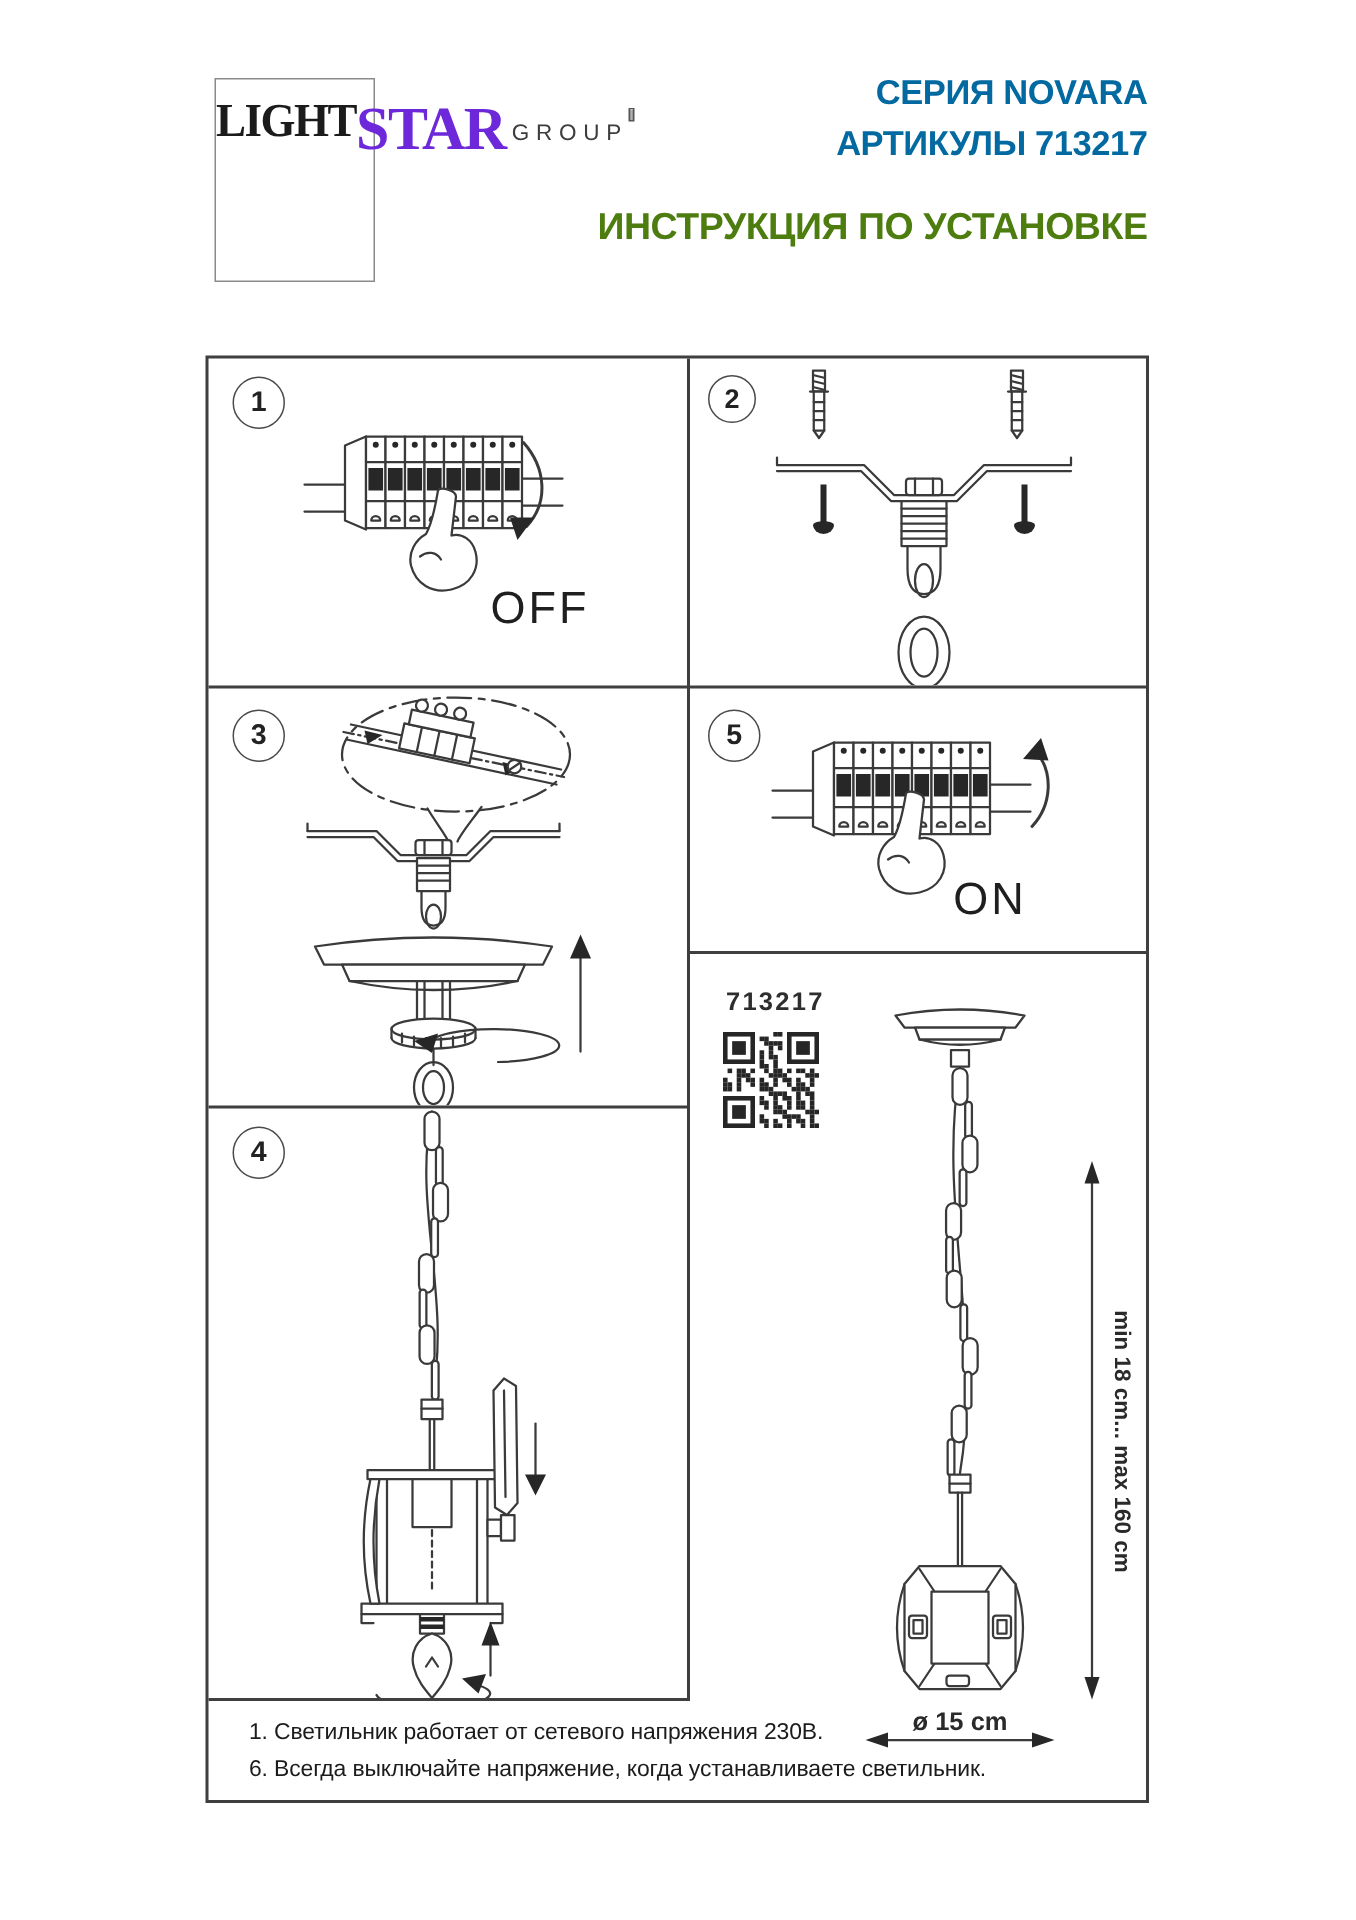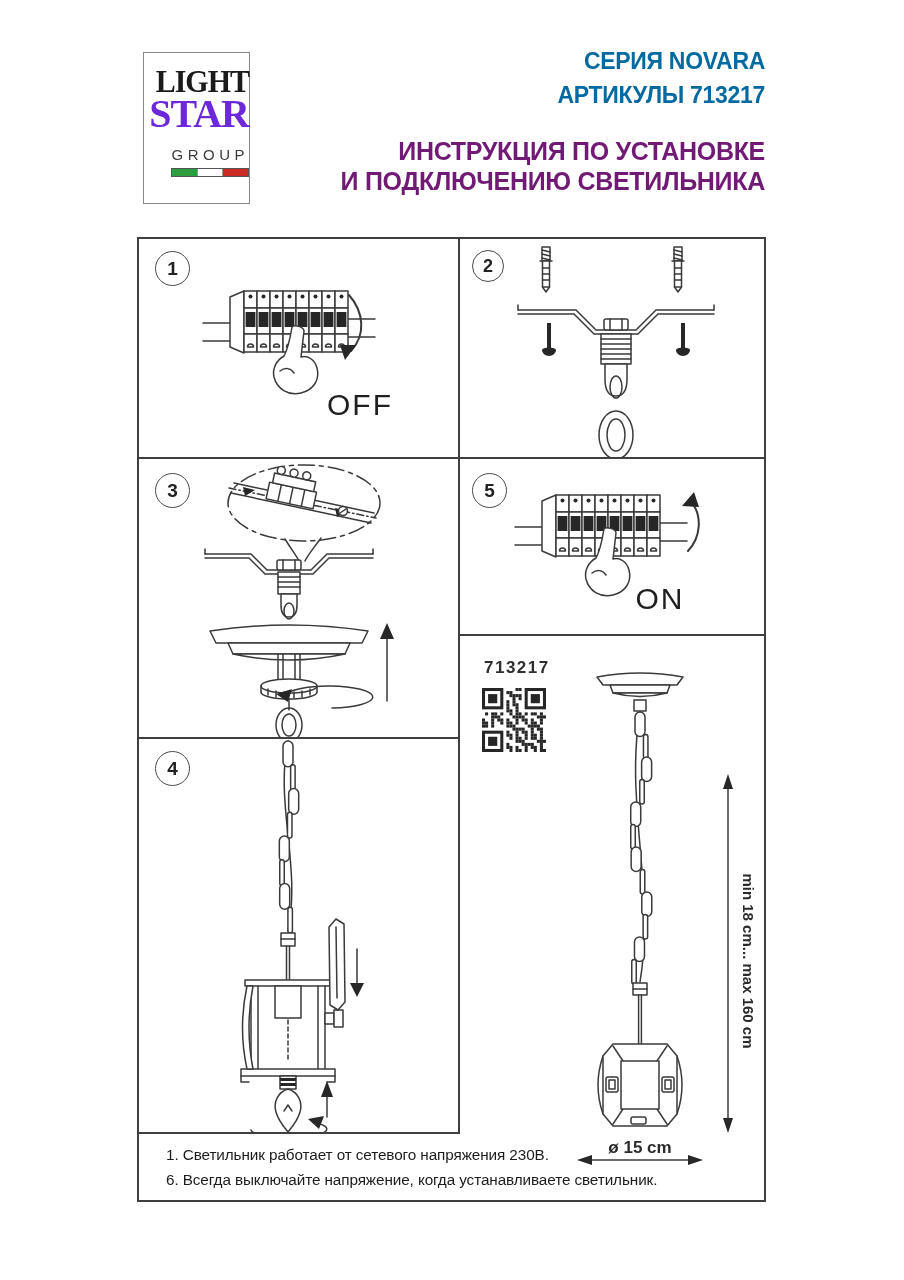--- a/index.html
+++ b/index.html
@@ -1,36 +1,36 @@
 <!DOCTYPE html>
 <html><head>
 <meta charset="utf-8">
 <style>
   html,body{margin:0;padding:0}
   body{width:904px;height:1280px;position:relative;background:#ffffff;
        font-family:"Liberation Sans",sans-serif;color:#222;overflow:hidden}
 
   
-  .brand{position:absolute;left:143px;top:52px;width:107px;height:152px;
+  .brand{position:absolute;left:143px;top:52px;width:107px;height:136px;
          border:1.5px solid #8a8a8a;background:#fff;box-sizing:border-box;
-         display:flex;flex-direction:column;align-items:flex-end;padding-top:14px}
+         display:flex;flex-direction:row;align-items:flex-start;padding-top:14px}
   .brand .l1{font-family:"Liberation Serif",serif;font-weight:bold;font-size:30px;
              line-height:28px;color:#1b1b1b;transform:scaleY(1.05);letter-spacing:-1px}
   .brand .l2{font-family:"Liberation Serif",serif;font-weight:bold;font-size:40px;
              line-height:38px;color:#6d28d9;transform:scaleY(1.02);letter-spacing:-1px}
   .brand .l3{font-size:15px;letter-spacing:4.5px;color:#3d3d3d;margin:13px 0 0 4px}
   .flag{margin-top:5px;width:78px;height:9px;border:1px solid #555;display:flex;box-sizing:border-box}
   .flag span{flex:1;height:100%}
   .flag .fg{background:#2f9e41}.flag .fw{background:#ffffff;border-left:1px solid #999;border-right:1px solid #999}.flag .fr{background:#cd2b27}
 
   .hdr{position:absolute;right:139px;top:44px;text-align:right}
   .hdr .series,.hdr .articles{font-size:23px;font-weight:bold;letter-spacing:-0.3px;
         line-height:34px;color:#0369a1}
   .hdr .title{margin-top:24px;font-size:25px;font-weight:bold;letter-spacing:-0.3px;
-        line-height:30px;color:#701a75}
+        line-height:30px;color:#4d7c0f}
 
   
   .sheet{position:absolute;left:137px;top:237px;width:625px;height:961px;
          border:2px solid #3f3f3f;box-sizing:content-box;background:#fff}
   .divline{position:absolute;background:#3f3f3f}
   .panel{position:absolute;overflow:hidden}
   .panel > svg.art{position:absolute;left:0;top:0}
 
   .badge{position:absolute;width:33px;height:33px;border:1.7px solid #4a4a4a;border-radius:50%;
          background:#fff;display:flex;align-items:center;justify-content:center;
@@ -107,21 +107,20 @@
       <span class="fw"></span>
       <span class="fr"></span>
   </div>
 </div>
 
 <div class="hdr">
   <div class="series">СЕРИЯ NOVARA</div>
   <div class="articles">АРТИКУЛЫ 713217</div>
   <div class="title">
     <div>ИНСТРУКЦИЯ ПО УСТАНОВКЕ</div>
-    <div>И ПОДКЛЮЧЕНИЮ СВЕТИЛЬНИКА</div>
   </div>
 </div>
 
 <div class="sheet">
 
   <div class="divline" style="left:319px;top:0;width:2px;height:893px"></div>
   <div class="divline" style="left:0;top:218px;width:625px;height:2px"></div>
   <div class="divline" style="left:0;top:498px;width:321px;height:2px"></div>
   <div class="divline" style="left:0;top:893px;width:321px;height:2px"></div>
   <div class="divline" style="left:319px;top:395px;width:306px;height:2px"></div>

